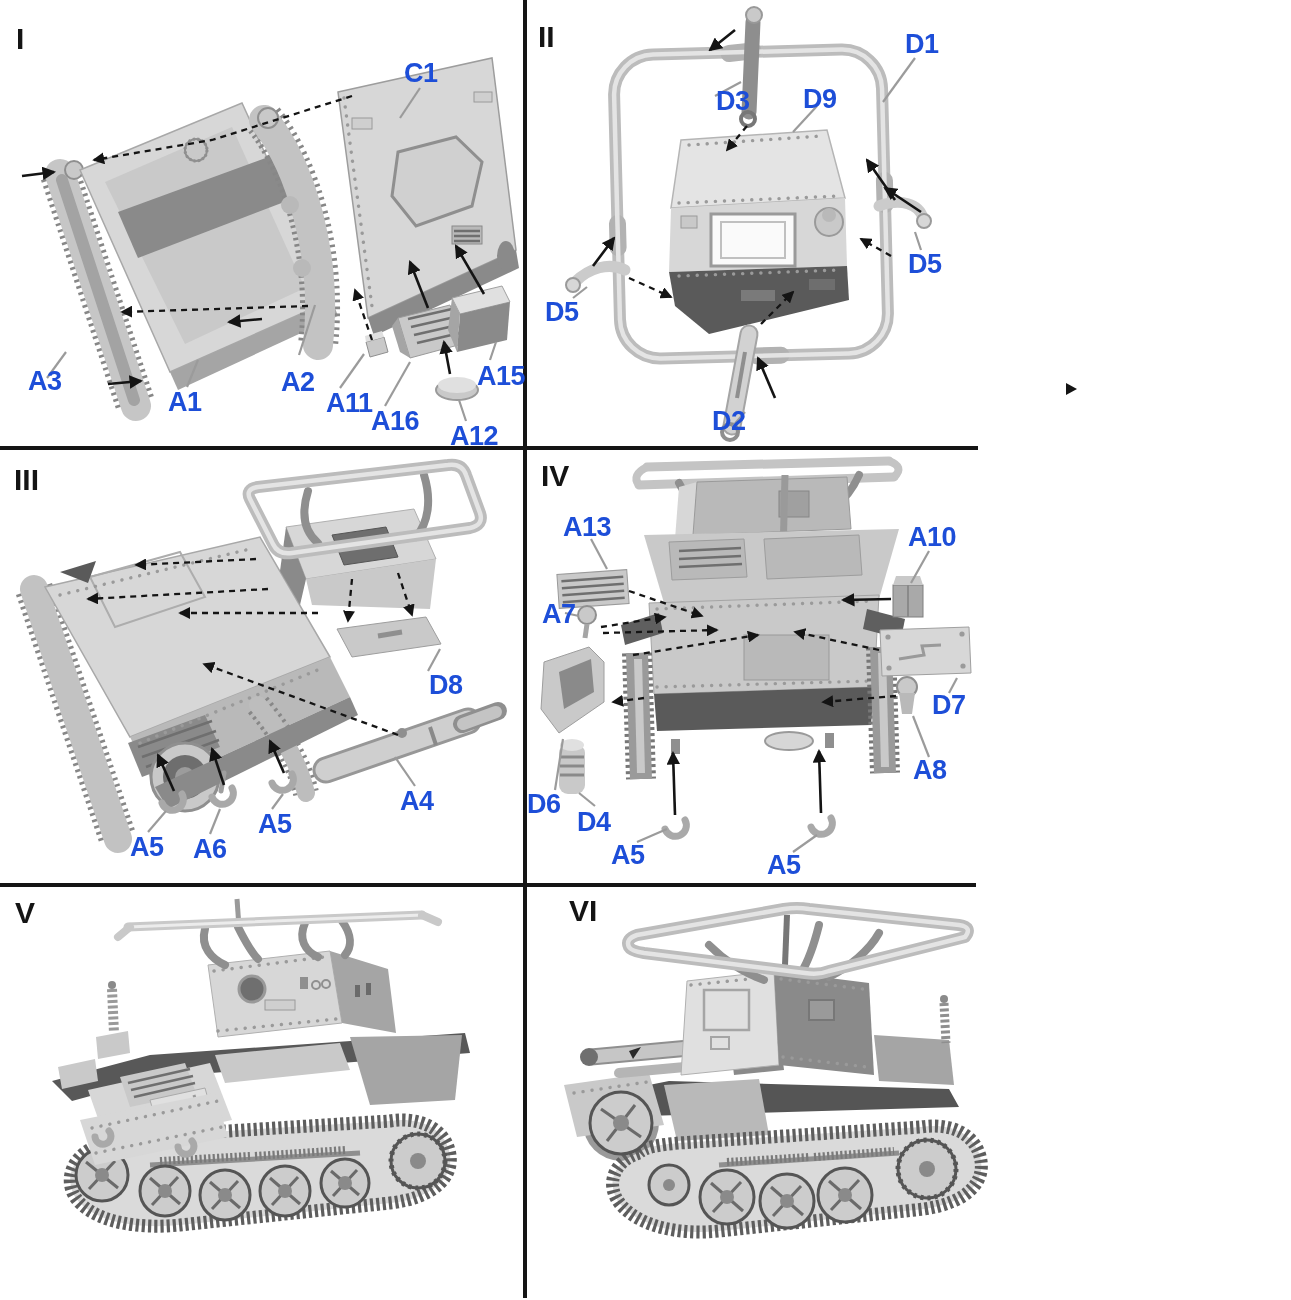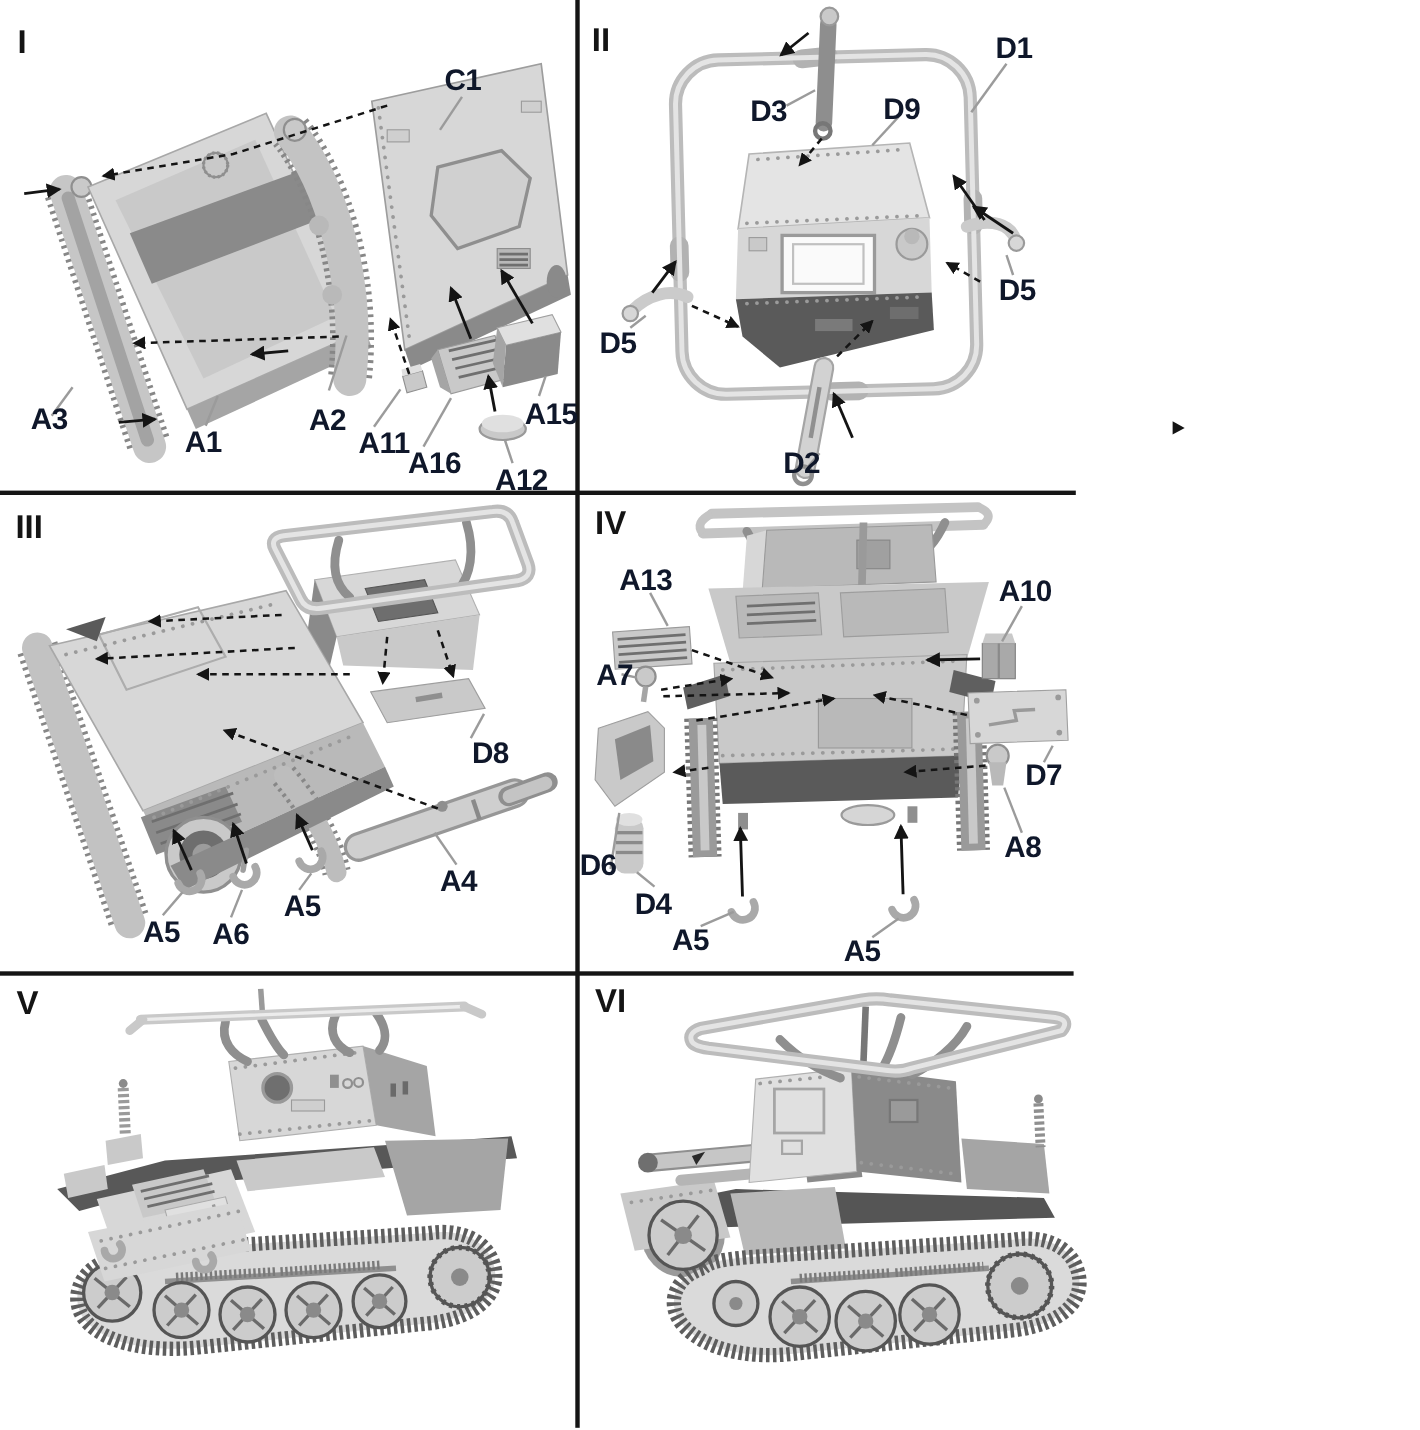--- a/index.html
+++ b/index.html
@@ -3,21 +3,21 @@
 <meta charset="utf-8">
 <style>
   html,body{margin:0;padding:0;background:#ffffff;}
   .sheet{position:relative;width:1291px;height:1300px;background:#ffffff;overflow:hidden;
          font-family:"Liberation Sans",sans-serif;}
   .art{position:absolute;left:0;top:0;}
   .divider{position:absolute;background:#151515;}
   .v-div{left:523px;top:0;width:4px;height:1298px;}
   .h-div1{left:0;top:446px;width:978px;height:4px;}
   .h-div2{left:0;top:883px;width:976px;height:4px;}
-  .plabel{position:absolute;font-weight:bold;font-size:27px;line-height:1;color:#0f172a;
+  .plabel{position:absolute;font-weight:bold;font-size:27px;line-height:1;color:#1d4ed8;
           white-space:nowrap;letter-spacing:-0.5px;}
   .numeral{position:absolute;font-weight:bold;font-size:30px;line-height:1;color:#141414;}
   
   .fl{fill:#e0e0e0}.fl2{fill:#d7d7d7}.fm{fill:#c9c9c9}.fm2{fill:#b9b9b9}
   .fs{fill:#a5a5a5}.fd{fill:#8a8a8a}.fk{fill:#5a5a5a}.fw{fill:#fafafa}
   .tube{fill:none;stroke:#bcbcbc;stroke-width:12;stroke-linejoin:round;stroke-linecap:round}
   .tubeh{fill:none;stroke:#e4e4e4;stroke-width:4.5;stroke-linejoin:round;stroke-linecap:round}
   .sup{fill:none;stroke:#8f8f8f;stroke-width:8;stroke-linecap:round}
   .sa{fill:none;stroke:#141414;stroke-width:2.6}
   .da{fill:none;stroke:#141414;stroke-width:2.3;stroke-dasharray:6 5}
@@ -537,47 +537,47 @@
 
   <div class="divider v-div"></div>
   <div class="divider h-div1"></div>
   <div class="divider h-div2"></div>
 
   <div class="numeral" style="left:16px;top:24px">I</div>
   <div class="numeral" style="left:538px;top:22px">II</div>
   <div class="numeral" style="left:14px;top:465px">III</div>
   <div class="numeral" style="left:541px;top:461px">IV</div>
   <div class="numeral" style="left:15px;top:898px">V</div>
-  <div class="numeral" style="left:541px;top:896px">VI</div>
+  <div class="numeral" style="left:569px;top:896px">VI</div>
 
   <div class="plabel" style="left:404px;top:60px">C1</div>
   <div class="plabel" style="left:28px;top:368px">A3</div>
   <div class="plabel" style="left:168px;top:389px">A1</div>
   <div class="plabel" style="left:281px;top:369px">A2</div>
   <div class="plabel" style="left:326px;top:390px">A11</div>
   <div class="plabel" style="left:371px;top:408px">A16</div>
   <div class="plabel" style="left:450px;top:423px">A12</div>
   <div class="plabel" style="left:477px;top:363px">A15</div>
 
   <div class="plabel" style="left:905px;top:31px">D1</div>
-  <div class="plabel" style="left:682px;top:88px">D3</div>
+  <div class="plabel" style="left:716px;top:88px">D3</div>
   <div class="plabel" style="left:803px;top:86px">D9</div>
   <div class="plabel" style="left:908px;top:251px">D5</div>
   <div class="plabel" style="left:545px;top:299px">D5</div>
   <div class="plabel" style="left:712px;top:408px">D2</div>
 
   <div class="plabel" style="left:429px;top:672px">D8</div>
   <div class="plabel" style="left:400px;top:788px">A4</div>
   <div class="plabel" style="left:258px;top:811px">A5</div>
   <div class="plabel" style="left:130px;top:834px">A5</div>
   <div class="plabel" style="left:193px;top:836px">A6</div>
 
   <div class="plabel" style="left:563px;top:514px">A13</div>
   <div class="plabel" style="left:908px;top:524px">A10</div>
   <div class="plabel" style="left:542px;top:601px">A7</div>
   <div class="plabel" style="left:932px;top:692px">D7</div>
   <div class="plabel" style="left:913px;top:757px">A8</div>
-  <div class="plabel" style="left:527px;top:773px">D6</div>
+  <div class="plabel" style="left:527px;top:791px">D6</div>
   <div class="plabel" style="left:577px;top:809px">D4</div>
   <div class="plabel" style="left:611px;top:842px">A5</div>
   <div class="plabel" style="left:767px;top:852px">A5</div>
 
 </div>
 
 </body></html>

